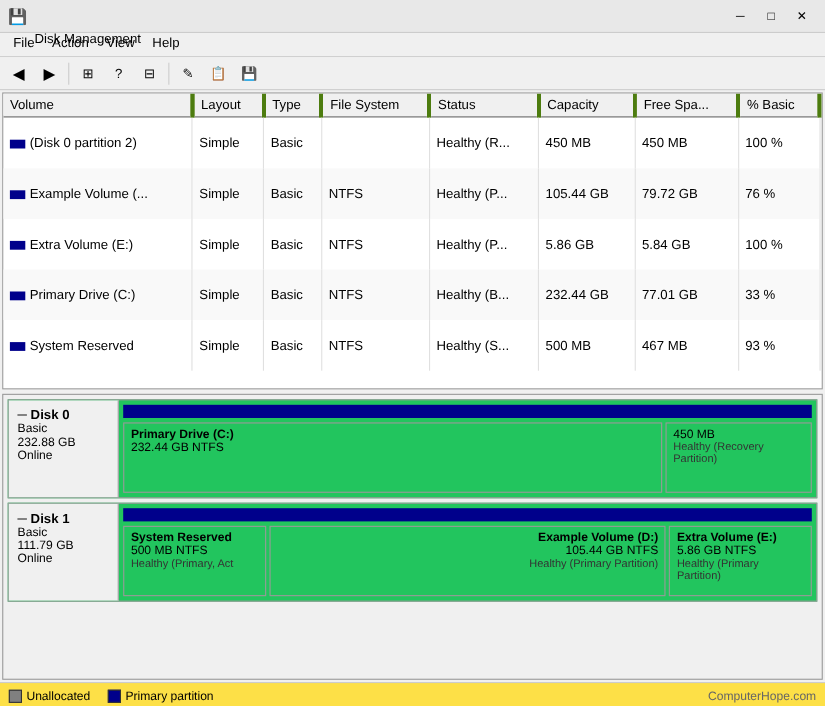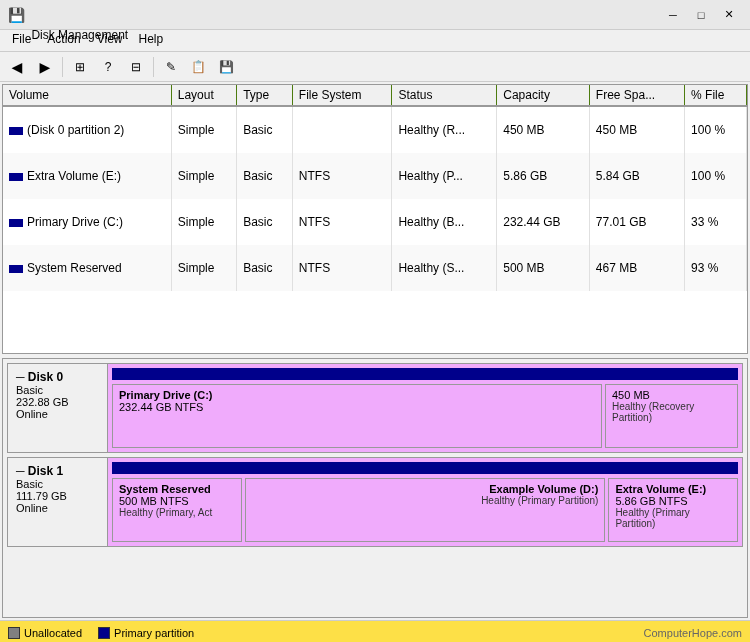--- a/index.html
+++ b/index.html
@@ -77,21 +77,21 @@
       font-size: 12px;
     }
     table thead {
       background: #f0f0f0;
       position: sticky;
       top: 0;
     }
     table thead th {
       text-align: left;
       padding: 3px 6px;
-      border-right: 1px solid #4d7c0f;
+      border-right: 4px solid #4d7c0f;
       border-bottom: 2px solid #999;
       font-weight: normal;
       white-space: nowrap;
     }
     table tbody tr:nth-child(even) { background: #f9f9f9; }
     table tbody td {
       padding: 16px 6px;
       border-right: 1px solid #e0e0e0;
       white-space: nowrap;
     }
@@ -110,21 +110,21 @@
       background: #f0f0f0;
       border: 1px solid #999;
       margin: 2px;
       overflow-y: auto;
       overflow-x: hidden;
     }
     .disk-row {
       display: flex;
       margin: 4px;
       border: 1px solid #999;
-      background: #f0abfc;
+      background: #22c55e;
       min-height: 90px;
     }
     .disk-label {
       width: 100px;
       min-width: 100px;
       padding: 6px 8px;
       background: #f0f0f0;
       border-right: 1px solid #999;
       font-size: 11px;
     }
@@ -218,33 +218,43 @@
     <table>
       <thead>
         <tr>
           <th>Volume</th>
           <th>Layout</th>
           <th>Type</th>
           <th>File System</th>
           <th>Status</th>
           <th>Capacity</th>
           <th>Free Spa...</th>
-          <th>% File</th>
+          <th>% Basic</th>
         </tr>
       </thead>
       <tbody id="table-body">
       <tr>
     <td><span class="vol-icon"></span>(Disk 0 partition 2)</td>
     <td>Simple</td>
     <td>Basic</td>
     <td></td>
     <td>Healthy (R...</td>
     <td>450 MB</td>
     <td>450 MB</td>
     <td>100 %</td>
+  </tr>
+          <tr>
+    <td><span class="vol-icon"></span>Example Volume (...</td>
+    <td>Simple</td>
+    <td>Basic</td>
+    <td>NTFS</td>
+    <td>Healthy (P...</td>
+    <td>105.44 GB</td>
+    <td>79.72 GB</td>
+    <td>76 %</td>
   </tr>
           <tr>
     <td><span class="vol-icon"></span>Extra Volume (E:)</td>
     <td>Simple</td>
     <td>Basic</td>
     <td>NTFS</td>
     <td>Healthy (P...</td>
     <td>5.86 GB</td>
     <td>5.84 GB</td>
     <td>100 %</td>
@@ -306,20 +316,21 @@
         <div class="disk-partitions">
           <div class="disk-bar"></div>
           <div class="disk-parts-row">
             <div class="disk-part" style="flex: 1 1 0%;">
       <div class="part-name">System Reserved</div>
       <div class="part-size">500 MB NTFS</div>
       <div class="part-status">Healthy (Primary, Act</div>
     </div>
             <div class="disk-part" style="flex: 3 1 0%; text-align: right;">
       <div class="part-name">Example Volume (D:)</div>
+      <div class="part-size">105.44 GB NTFS</div>
       <div class="part-status">Healthy (Primary Partition)</div>
     </div>
             <div class="disk-part" style="flex: 1 1 0%;">
       <div class="part-name">Extra Volume  (E:)</div>
       <div class="part-size">5.86 GB NTFS</div>
       <div class="part-status">Healthy (Primary Partition)</div>
     </div>
           </div>
         </div>
       </div>

